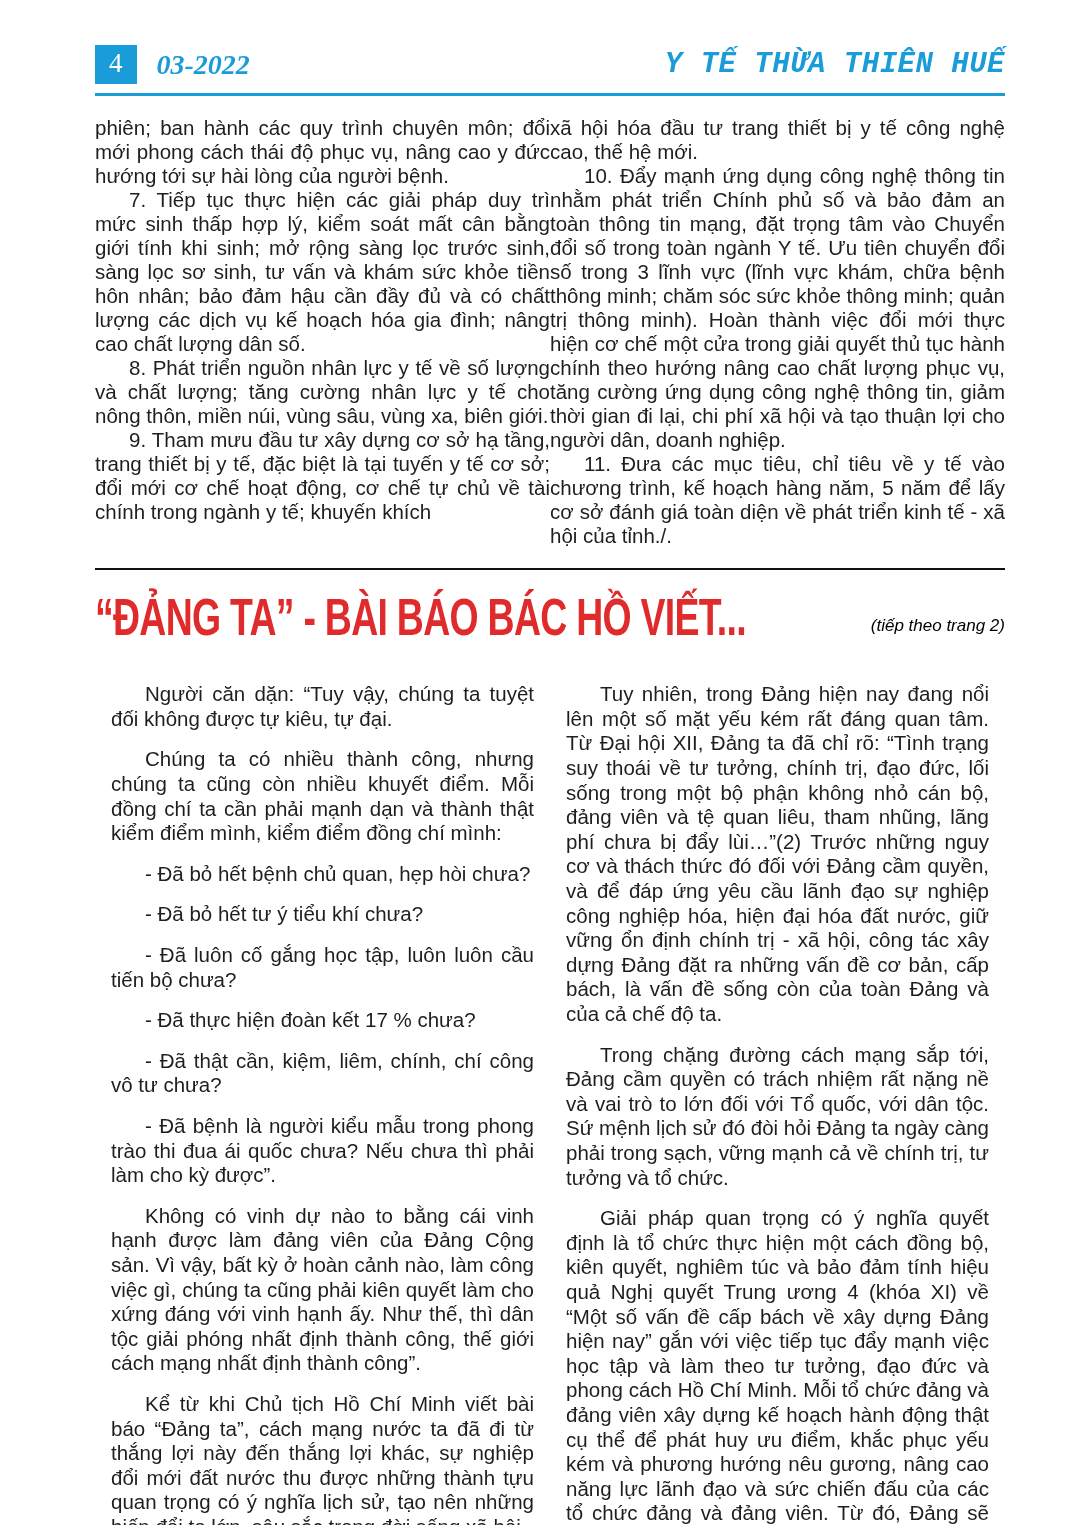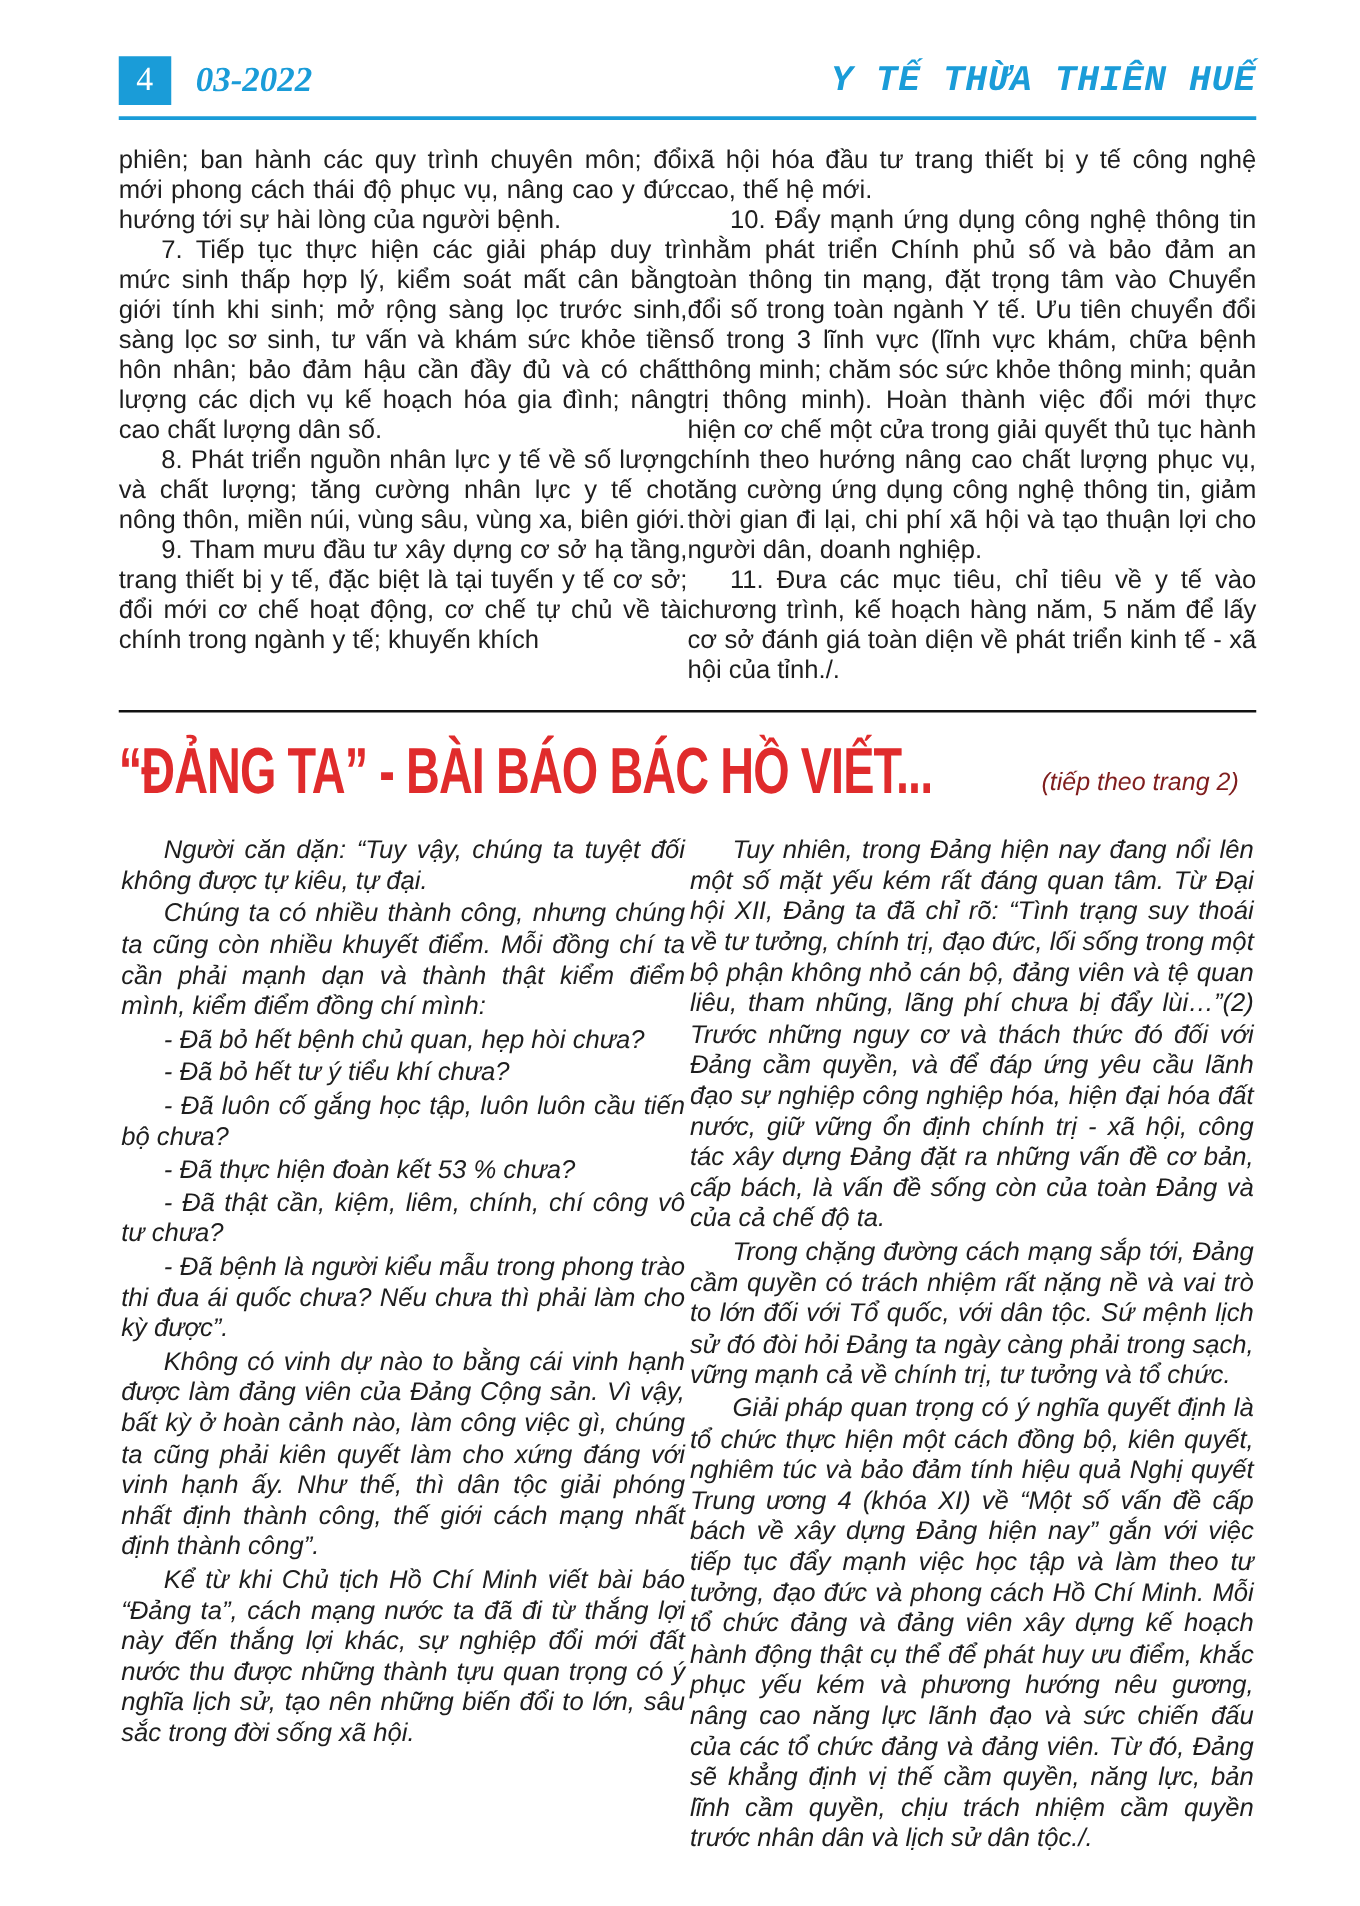--- a/index.html
+++ b/index.html
@@ -56,25 +56,24 @@
   }
   .col{flex:1 1 0;min-width:0;}
   .article-1{margin-top:20px;}
   .article-1 .par{
     margin:0;
     font-size:20.5px;
     line-height:1.172;
     text-align:justify;
   }
   .article-2 .par{
-    margin:2px;
+    margin:16px;
     font-size:20.5px;
     line-height:1.2;
     text-align:justify;
-    font-style:italic;
   }
   .par.indent{text-indent:34px;}
   
   .rule-black{
     border:none;
     border-top:2px solid #111;
     margin:20px 0 0 0;
   }
   .headline-row{
     position:relative;
@@ -86,24 +85,24 @@
     white-space:nowrap;
     color:var(--headline);
     font-weight:bold;
     font-size:52px;
     letter-spacing:-1px;
     transform:scaleX(0.72);
     transform-origin:0 50%;
     line-height:78px;
   }
   .continued-note{
-    position:absolute;right:14px;top:0;
+    position:absolute;right:0;top:0;
     font-style:italic;
-    font-size:20px;
-    color:#7f1d1d;
+    font-size:17px;
+    color:#000000;
     line-height:96px;
   }
 </style>
 </head>
 <body>
 
 <div class="page">
 
   <div class="header">
     <span class="page-num-box">4</span>
@@ -132,21 +131,21 @@
     <span class="continued-note">(tiếp theo trang 2)</span>
   </div>
 
   <div class="cols article-2">
     <div class="col">
         <p class="par indent">Người căn dặn: “Tuy vậy, chúng ta tuyệt đối không được tự kiêu, tự đại.</p>
         <p class="par indent">Chúng ta có nhiều thành công, nhưng chúng ta cũng còn nhiều khuyết điểm. Mỗi đồng chí ta cần phải mạnh dạn và thành thật kiểm điểm mình, kiểm điểm đồng chí mình:</p>
         <p class="par indent">- Đã bỏ hết bệnh chủ quan, hẹp hòi chưa?</p>
         <p class="par indent">- Đã bỏ hết tư ý tiểu khí chưa?</p>
         <p class="par indent">- Đã luôn cố gắng học tập, luôn luôn cầu tiến bộ chưa?</p>
-        <p class="par indent">- Đã thực hiện đoàn kết 53 % chưa?</p>
+        <p class="par indent">- Đã thực hiện đoàn kết 17 % chưa?</p>
         <p class="par indent">- Đã thật cần, kiệm, liêm, chính, chí công vô tư chưa?</p>
         <p class="par indent">- Đã bệnh là người kiểu mẫu trong phong trào thi đua ái quốc chưa? Nếu chưa thì phải làm cho kỳ được”.</p>
         <p class="par indent">Không có vinh dự nào to bằng cái vinh hạnh được làm đảng viên của Đảng Cộng sản. Vì vậy, bất kỳ ở hoàn cảnh nào, làm công việc gì, chúng ta cũng phải kiên quyết làm cho xứng đáng với vinh hạnh ấy. Như thế, thì dân tộc giải phóng nhất định thành công, thế giới cách mạng nhất định thành công”.</p>
         <p class="par indent">Kể từ khi Chủ tịch Hồ Chí Minh viết bài báo “Đảng ta”, cách mạng nước ta đã đi từ thắng lợi này đến thắng lợi khác, sự nghiệp đổi mới đất nước thu được những thành tựu quan trọng có ý nghĩa lịch sử, tạo nên những biến đổi to lớn, sâu sắc trong đời sống xã hội.</p>
       </div>
     <div class="col">
         <p class="par indent">Tuy nhiên, trong Đảng hiện nay đang nổi lên một số mặt yếu kém rất đáng quan tâm. Từ Đại hội XII, Đảng ta đã chỉ rõ: “Tình trạng suy thoái về tư tưởng, chính trị, đạo đức, lối sống trong một bộ phận không nhỏ cán bộ, đảng viên và tệ quan liêu, tham nhũng, lãng phí chưa bị đẩy lùi…”(2) Trước những nguy cơ và thách thức đó đối với Đảng cầm quyền, và để đáp ứng yêu cầu lãnh đạo sự nghiệp công nghiệp hóa, hiện đại hóa đất nước, giữ vững ổn định chính trị - xã hội, công tác xây dựng Đảng đặt ra những vấn đề cơ bản, cấp bách, là vấn đề sống còn của toàn Đảng và của cả chế độ ta.</p>
         <p class="par indent">Trong chặng đường cách mạng sắp tới, Đảng cầm quyền có trách nhiệm rất nặng nề và vai trò to lớn đối với Tổ quốc, với dân tộc. Sứ mệnh lịch sử đó đòi hỏi Đảng ta ngày càng phải trong sạch, vững mạnh cả về chính trị, tư tưởng và tổ chức.</p>
         <p class="par indent">Giải pháp quan trọng có ý nghĩa quyết định là tổ chức thực hiện một cách đồng bộ, kiên quyết, nghiêm túc và bảo đảm tính hiệu quả Nghị quyết Trung ương 4 (khóa XI) về “Một số vấn đề cấp bách về xây dựng Đảng hiện nay” gắn với việc tiếp tục đẩy mạnh việc học tập và làm theo tư tưởng, đạo đức và phong cách Hồ Chí Minh. Mỗi tổ chức đảng và đảng viên xây dựng kế hoạch hành động thật cụ thể để phát huy ưu điểm, khắc phục yếu kém và phương hướng nêu gương, nâng cao năng lực lãnh đạo và sức chiến đấu của các tổ chức đảng và đảng viên. Từ đó, Đảng sẽ khẳng định vị thế cầm quyền, năng lực, bản lĩnh cầm quyền, chịu trách nhiệm cầm quyền trước nhân dân và lịch sử dân tộc./.</p>
       </div>

